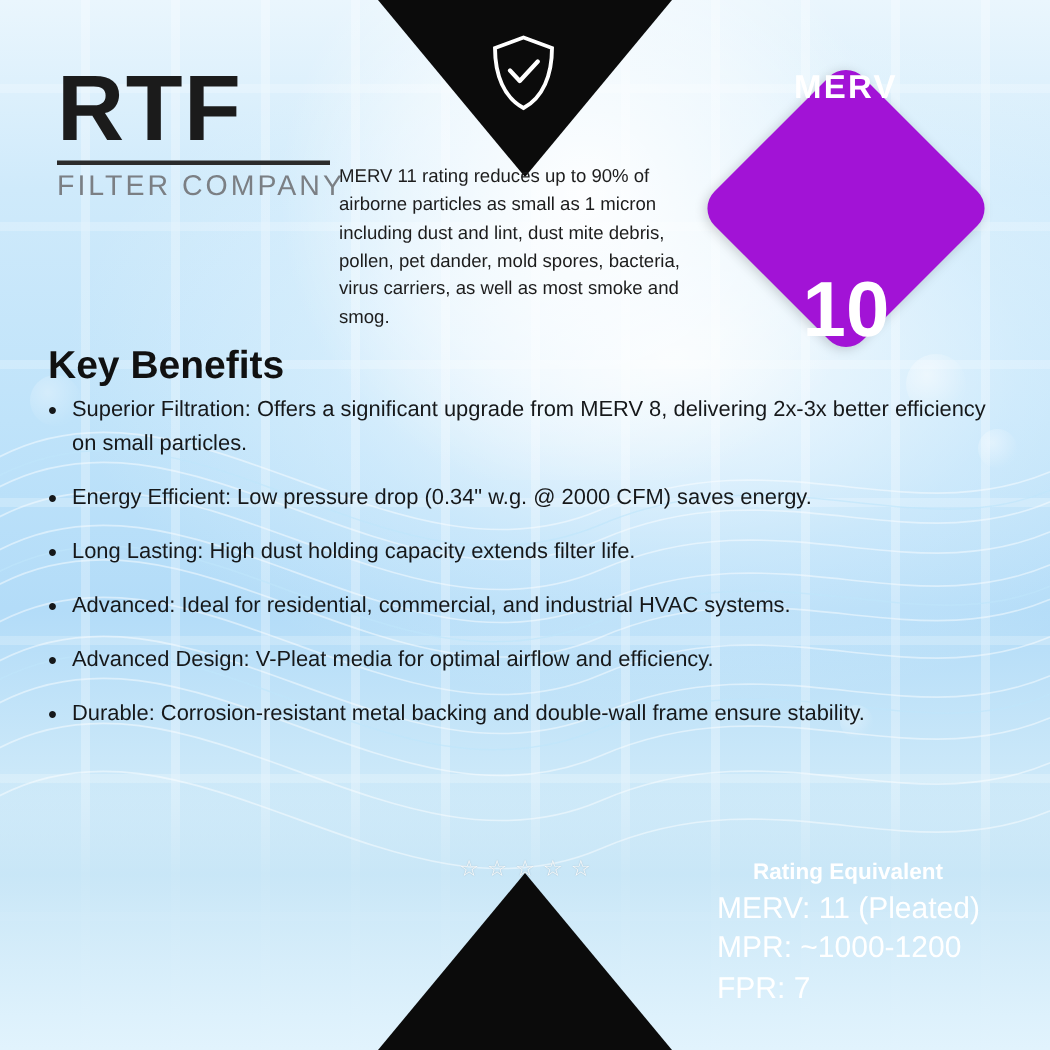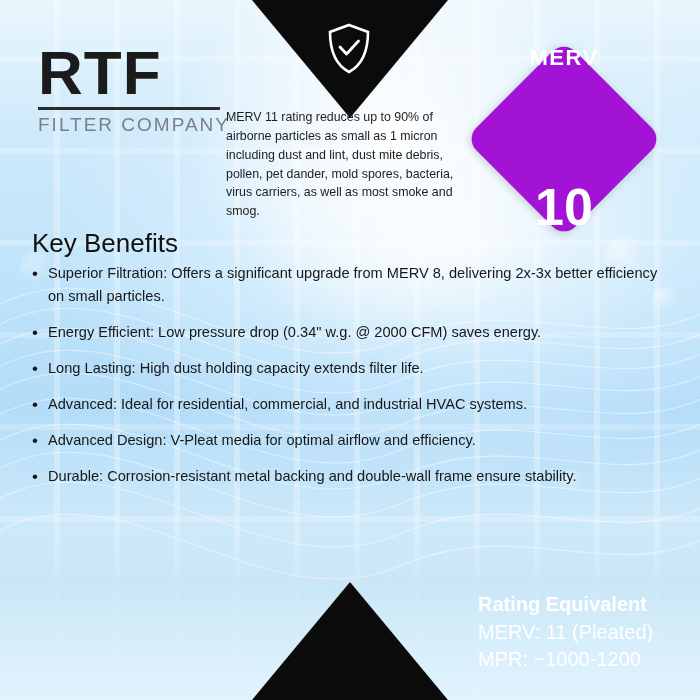--- a/index.html
+++ b/index.html
@@ -145,21 +145,21 @@
   .merv-num {
     font-size: 52px;
     font-weight: bold;
     line-height: 1;
   }
   
   .kb-title {
     position: absolute;
     left: 32px; top: 228px;
     font-size: 26px;
-    font-weight: normal;
+    font-weight: bold;
     color: #111;
   }
   .kb-list {
     position: absolute;
     left: 30px; top: 262px;
     width: 640px;
   }
   .kb-item {
     position: relative;
     padding-left: 18px;
@@ -193,23 +193,24 @@
   }
   
   .rating {
     position: absolute;
     right: 22px; bottom: 28px;
     text-align: left;
     color: #ffffff;
     width: 200px;
   }
   .rating-title {
-    font-size: 20px;
+    font-size: 15px;
     font-weight: bold;
     margin-bottom: 3px;
+    margin-left: 24px;
   }
   .rating-line {
     font-size: 20px;
     line-height: 1.32;
   }
 </style>
 </head>
 <body>
 
 <div class="page">
@@ -299,15 +300,16 @@
     <span>☆</span>
     <span>☆</span>
     <span>☆</span>
     <span>☆</span>
   </div>
 
   <div class="rating">
     <div class="rating-title">Rating Equivalent</div>
     <div class="rating-line">MERV: 11 (Pleated)</div>
     <div class="rating-line">MPR: ~1000-1200</div>
+    <div class="rating-line">FPR: 7</div>
   </div>
 
 </div>
 
 </body></html>

